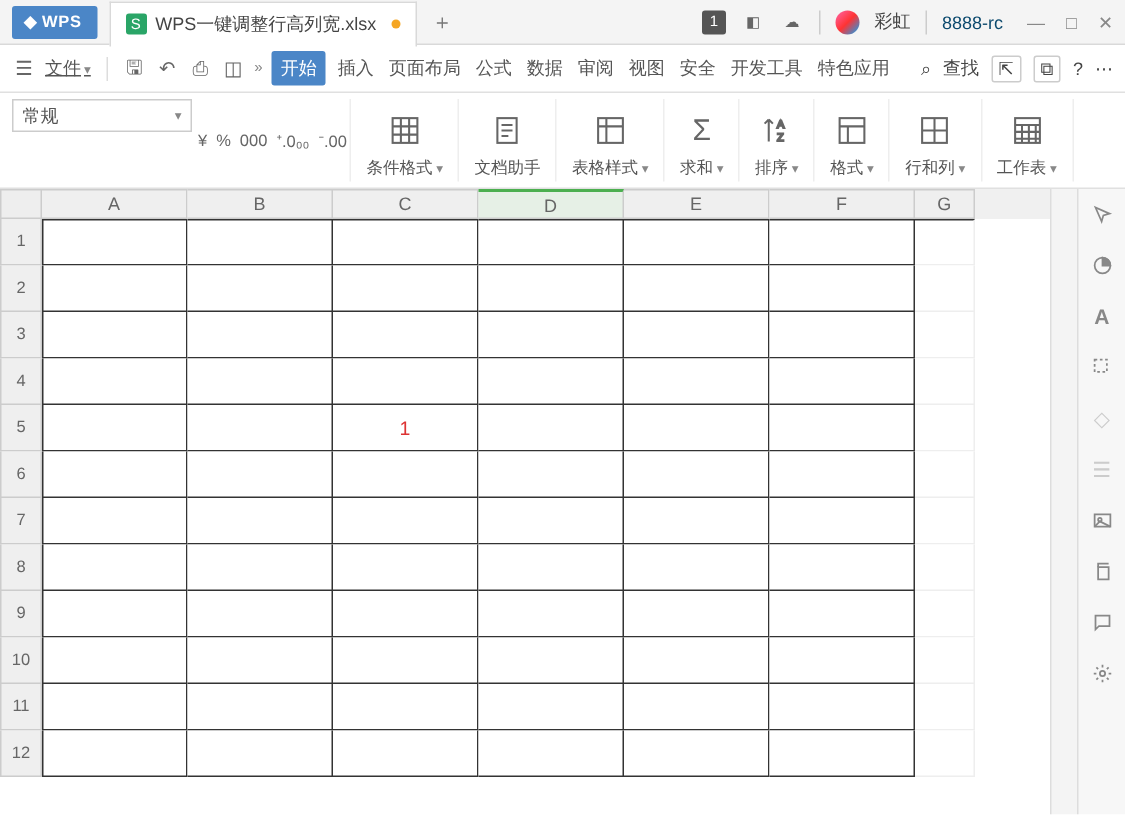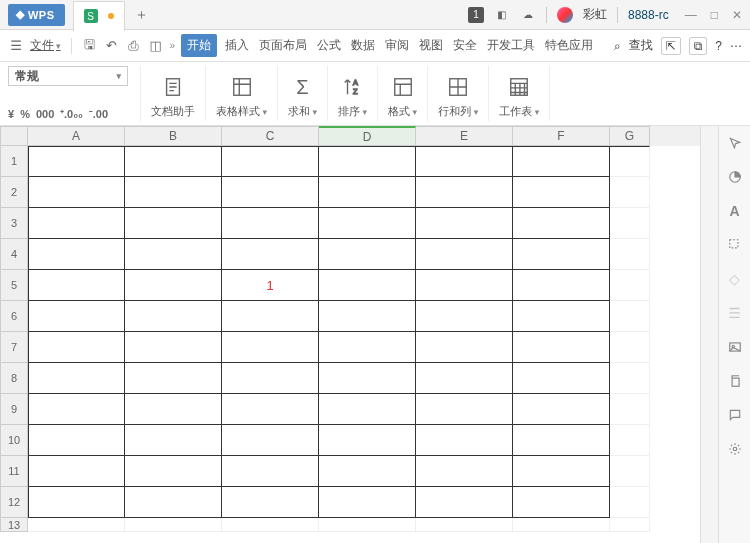--- a/index.html
+++ b/index.html
@@ -22,21 +22,21 @@
   .menubar { height: 32px; display: flex; align-items: center; padding: 0 8px; gap: 6px; border-bottom: 1px solid #e0e0e0; }
   .menubar .mitem { font-size: 12px; color: #555; padding: 4px 2px; }
   .menubar .mitem.active { background: #4b86c7; color: #fff; padding: 3px 6px; border-radius: 2px; }
   .menubar .file { font-size: 12px; color: #555; display:flex; align-items:center; gap:2px;text-decoration:underline;}
   .menubar .sep { width:1px; height:16px; background:#ddd; margin:0 4px;}
   .menubar .ico { width:16px; text-align:center; color:#666; font-size:13px;}
   .menubar .right { margin-left:auto; display:flex; align-items:center; gap:8px;}
 
   
   .ribbon { height: 64px; display: flex; align-items: stretch; padding: 4px 8px; border-bottom: 1px solid #e0e0e0; gap: 2px; overflow:hidden;}
-  .rib-left { display:flex; flex-direction:column; gap:20px; justify-content:center; min-width:130px;font-weight:bold;}
+  .rib-left { display:flex; flex-direction:row; gap:4px; justify-content:center; min-width:130px;}
   .fmt-sel { width:120px; height:22px; border:1px solid #ccc; background:#fff; font-size:12px; padding:0 6px; display:flex; align-items:center; justify-content:space-between; color:#555;}
   .fmt-row { display:flex; align-items:center; gap:6px; font-size:11px; color:#666;}
   .rib-grp { display:flex; flex-direction:column; align-items:center; justify-content:flex-end; padding:2px 10px; gap:2px; border-left:1px solid #eee;}
   .rib-grp .gicon { font-size:20px; color:#666; height:30px; display:flex; align-items:center;}
   .rib-grp .glabel { font-size:11px; color:#555; white-space:nowrap;}
   .rib-grp .dd::after { content:" ▾"; font-size:9px; color:#888;}
 
   
   .sheet-wrap { display:flex; height: calc(543px - 30px - 32px - 64px); }
   .sheet { flex:1; overflow:hidden; }
@@ -63,20 +63,21 @@
 </head>
 <body>
 
 <div class="titlebar">
   <div class="wps-logo">
     <span style="margin-right:3px">◆</span>
       <span>WPS</span>
   </div>
   <div class="tab">
     <span class="s-icon">S</span>
+    <span>WPS一键调整行高列宽.xlsx</span>
     <span class="dot"></span>
   </div>
   <div class="tab-plus">＋</div>
   <div class="title-right">
     <span class="square filled">1</span>
     <span class="square">◧</span>
     <span class="square">☁</span>
     <span style="width:1px;height:16px;background:#ccc"></span>
     <span class="avatar"></span>
     <span>彩虹</span>
@@ -133,20 +134,29 @@
       <span>%</span>
       <span>000</span>
       <span>⁺.0₀₀</span>
       <span>⁻.00</span>
     </div>
   </div>
   <div id="ribbon-groups" style="display:flex">
       <div class="rib-grp">
         <div class="gicon">
           <svg width="22" height="22" viewBox="0 0 24 24" fill="none" stroke="#666" stroke-width="1.5">
+            <rect x="3" y="3" width="18" height="18"></rect>
+            <path d="M3 9h18M3 15h18M9 3v18M15 3v18"></path>
+          </svg>
+        </div>
+        <div class="glabel dd">条件格式</div>
+      </div>
+      <div class="rib-grp">
+        <div class="gicon">
+          <svg width="22" height="22" viewBox="0 0 24 24" fill="none" stroke="#666" stroke-width="1.5">
             <rect x="5" y="3" width="14" height="18"></rect>
             <path d="M8 8h8M8 12h8M8 16h5"></path>
           </svg>
         </div>
         <div class="glabel">文档助手</div>
       </div>
       <div class="rib-grp">
         <div class="gicon">
           <svg width="22" height="22" viewBox="0 0 24 24" fill="none" stroke="#666" stroke-width="1.5">
             <rect x="3" y="3" width="18" height="18"></rect>
@@ -330,30 +340,20 @@
         <div class="row">
           <div class="rowh">12</div>
           <div class="cell fcol"></div>
           <div class="cell"></div>
           <div class="cell"></div>
           <div class="cell"></div>
           <div class="cell"></div>
           <div class="cell"></div>
           <div class="cell out" style="width: 40px;"></div>
         </div>
-        <div class="row last">
-          <div class="rowh">13</div>
-          <div class="cell out"></div>
-          <div class="cell out"></div>
-          <div class="cell out"></div>
-          <div class="cell out"></div>
-          <div class="cell out"></div>
-          <div class="cell out"></div>
-          <div class="cell out" style="width: 40px;"></div>
-        </div>
       </div>
   </div>
   <div class="scroll-space"></div>
   <div class="sidebar">
     <span class="sico">
         <svg width="14" height="14" viewBox="0 0 24 24" fill="none" stroke="#888" stroke-width="2">
           <path d="M4 4l7 16 2-7 7-2z"></path>
         </svg>
       </span>
     <span class="sico">

